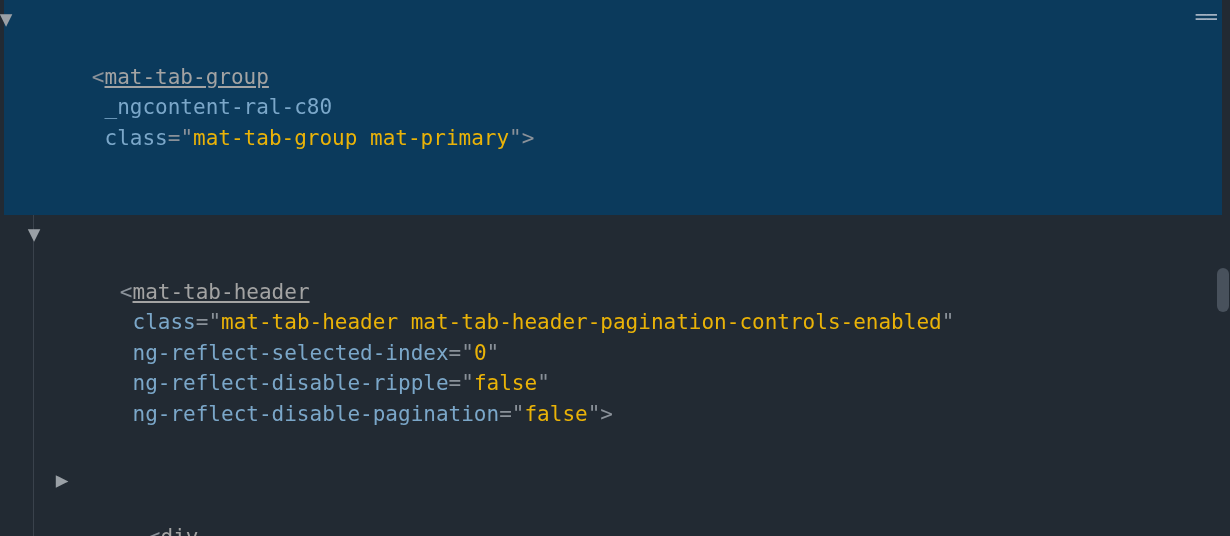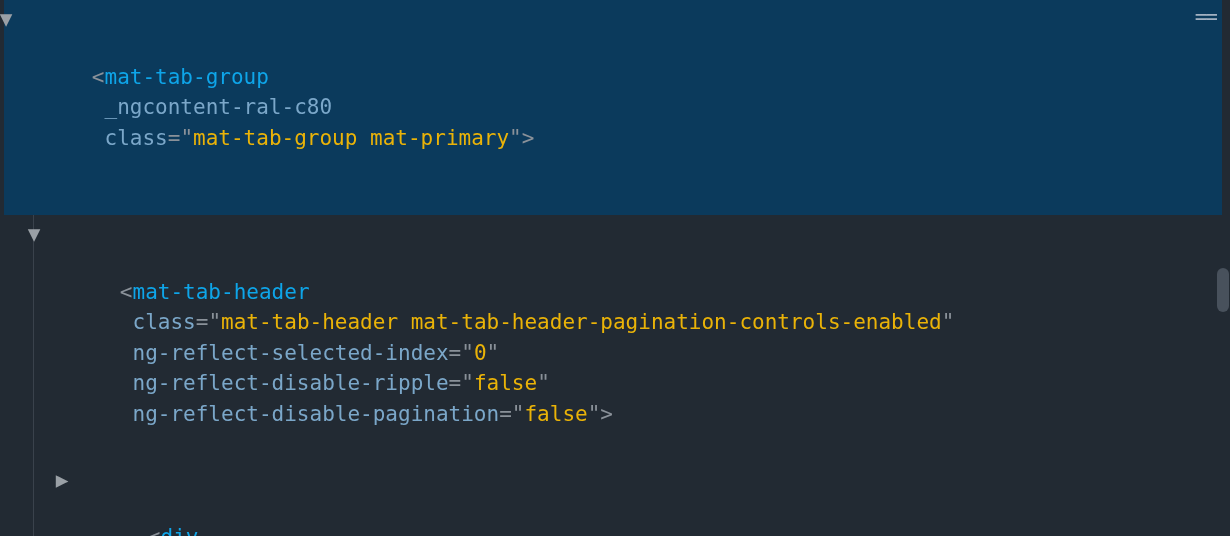--- a/index.html
+++ b/index.html
@@ -3,21 +3,21 @@
 <meta charset="utf-8">
 <style>
   html,body{margin:0;padding:0;background:#222a33;color:#c5c8c6;font-family:Menlo,Consolas,"DejaVu Sans Mono",monospace;font-size:21px;line-height:1.45;}
   .panel{width:1230px;height:536px;overflow:hidden;position:relative;box-sizing:border-box;}
   .tree{padding:0 8px 0 4px;}
   .row{position:relative;white-space:pre-wrap;word-break:break-all;padding:1px 0 1px 12px;}
   .row.selected-top{background:#0b3a5c;}
   .indent-1{margin-left:28px;}
   .indent-2{margin-left:56px;}
   .disclosure{position:absolute;left:-6px;top:4px;width:16px;text-align:center;color:#9aa0a6;user-select:none;}
-  .tag{color:#0ea5e9;}
+  .tag{color:#a3a3a3;text-decoration:underline;}
   .attr{color:#7ba7c9;}
   .str{color:#eab308;}
   .punct{color:#8a9199;}
   .gutter{position:absolute;left:33px;top:0;bottom:0;width:1px;background:#3a424c;}
   .eqbadge{position:absolute;right:6px;top:2px;color:#a3b1c2;letter-spacing:-2px;}
   .scrollbar{position:absolute;right:0;top:0;bottom:0;width:14px;background:#222a33;}
   .scrollbar .thumb{position:absolute;right:1px;top:268px;width:12px;height:44px;background:#48515c;border-radius:6px;}
 </style>
 </head>
 <body>

